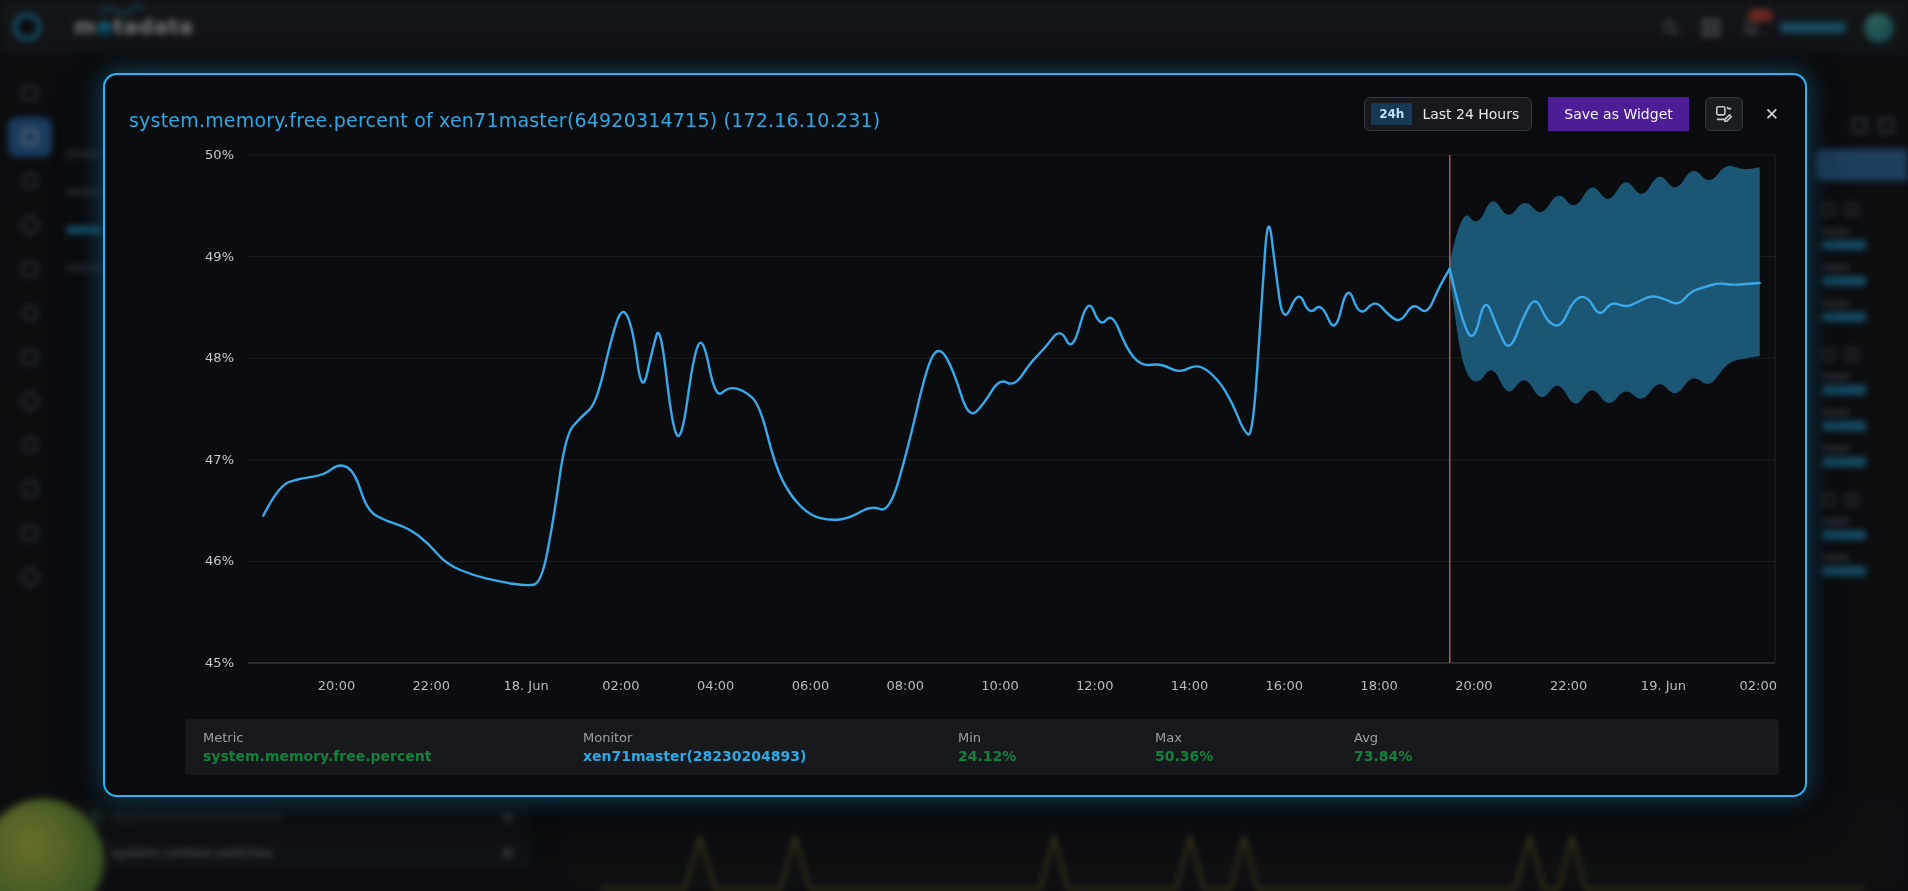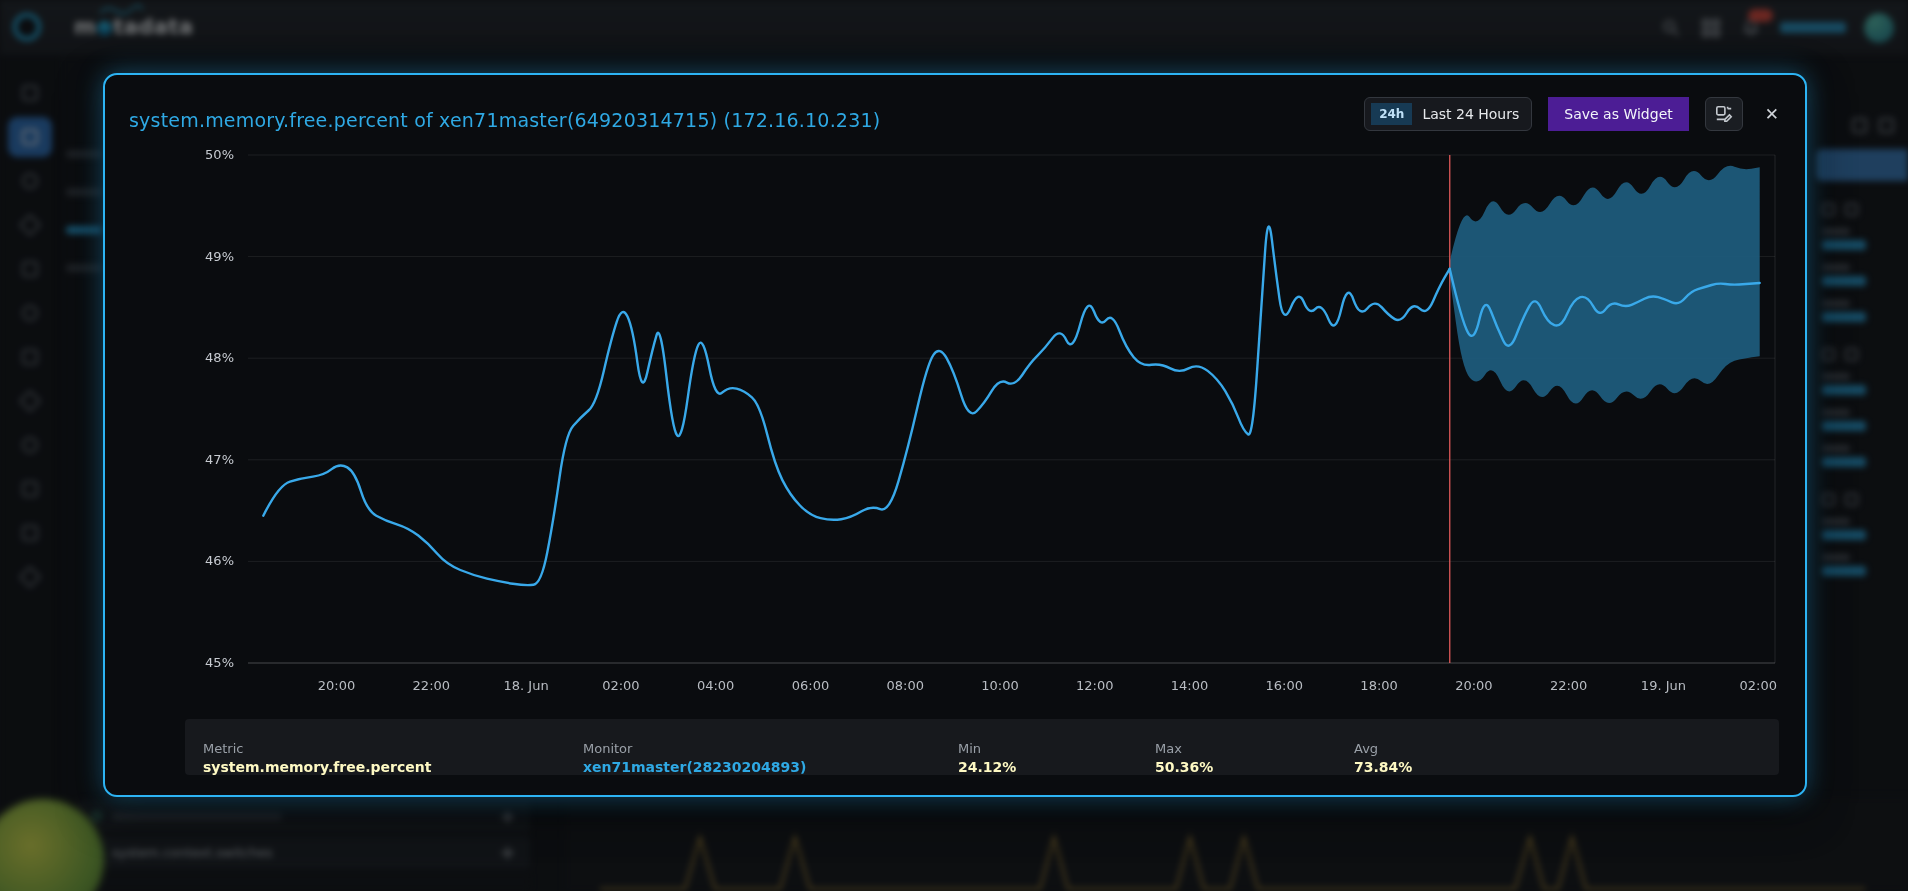--- a/index.html
+++ b/index.html
@@ -73,25 +73,25 @@
   .date-range{font-size:13px;color:#cfd3d8;line-height:1.5;cursor:pointer;}
   .save-btn{background:#4c1d95;color:#f2f6fa;border:none;border-radius:0;font-size:14px;
     padding:9px 16px;font-family:inherit;cursor:pointer;}
   .icon-btn{width:38px;height:34px;background:#1a1d22;border:1px solid #34383f;border-radius:6px;
     display:flex;align-items:center;justify-content:center;cursor:pointer;}
   .close-btn{background:none;border:none;color:#cfd3d8;font-size:17px;cursor:pointer;padding:6px;font-family:inherit;}
 
   .chart-wrap{position:relative;margin:2px 0 0 8px;height:580px;}
   #metric-chart text{font-family:"DejaVu Sans",sans-serif;}
 
-  .m-footer{display:flex;align-items:flex-end;height:56px;margin:6px 26px 20px 80px;background:#17191d;
+  .m-footer{display:flex;align-items:center;height:56px;margin:6px 26px 20px 80px;background:#17191d;
     border-radius:4px;padding:0 18px;}
   .f-col{display:flex;flex-direction:column;gap:3px;}
   .f-col .lab{font-size:13px;color:#9aa0a8;}
-  .f-col .val{font-size:14px;font-weight:700;color:#fef9c3;}
+  .f-col .val{font-size:14px;font-weight:700;color:#15803d;}
   .f-col .val.link{color:#2fa9e4;cursor:pointer;}
   .w-metric{width:380px;} .w-monitor{width:375px;} .w-value{width:205px;}
   .w-min{width:197px;} .w-max{width:199px;} .w-avg{flex:1;}
 </style>
 </head>
 <body>
 
 <div class="bg-app">
   <div class="navbar">
     <div class="logo-ring"></div>

